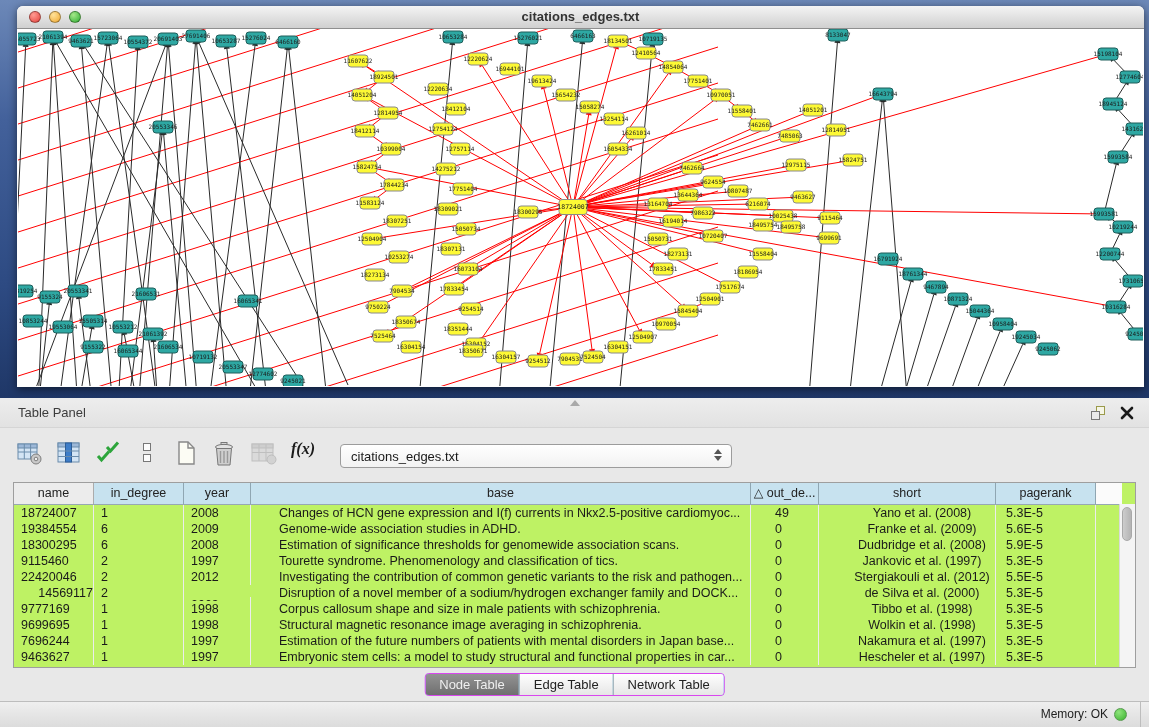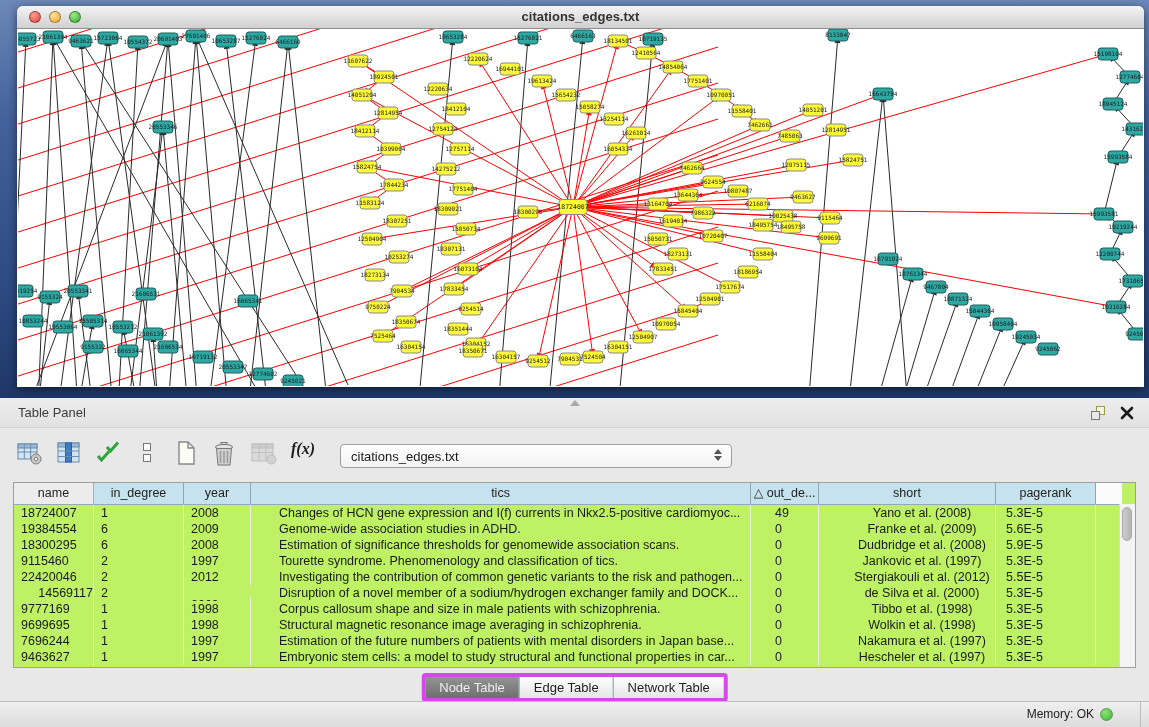--- a/index.html
+++ b/index.html
@@ -57,29 +57,29 @@
   .td.c-title{padding-left:28px;}
   .td.c-out_degree{padding-left:24px;}
   .td.c-short{padding-left:30px;text-align:center;}
   .td.c-pagerank{padding-left:10px;}
   .td.c-filler{border-right:none;}
   .vscroll{position:absolute;top:21px;right:0;width:15px;bottom:0;background:#F4F4F4;border-left:1px solid #D9D9D9;}
   .vthumb{position:absolute;top:3px;left:2px;width:10px;height:34px;border-radius:6px;
     background:linear-gradient(90deg,#CDCDCD,#B4B4B4);border:1px solid #A8A8A8;box-sizing:border-box;}
   
   .tabs{position:absolute;top:275px;left:50%;transform:translateX(-50%);display:flex;height:21px;
-    border:4px solid #d946ef;border-radius:4px;overflow:hidden;background:#7dd3fc;}
+    border:1px solid #d946ef;border-radius:4px;overflow:hidden;background:#7dd3fc;}
   .tab{padding:0 14px;line-height:21px;font-size:13px;color:#222;
     background:linear-gradient(#FEFEFE,#E6E6E6);border-left:1px solid #ABABAB;cursor:pointer;white-space:nowrap;}
   .tab:first-child{border-left:none;}
   .tab.active{background:linear-gradient(#939393,#6F6F6F);color:#EFEFEF;}
   
   .statusbar{position:absolute;left:0;bottom:0;width:1149px;height:26px;
     background:linear-gradient(#EFEFEF,#DCDCDC);border-top:1px solid #BDBDBD;box-sizing:border-box;}
-  .memory{position:absolute;right:36px;top:5px;display:flex;align-items:center;gap:6px;font-size:12px;color:#222;}
+  .memory{position:absolute;right:22px;top:5px;display:flex;align-items:center;gap:6px;font-size:12px;color:#222;}
   .dot{width:13px;height:13px;border-radius:50%;box-sizing:border-box;
     background:radial-gradient(circle at 35% 30%,#8FE47C,#3BB32F);border:1px solid #579A4F;}
   .status-divider{position:absolute;right:8px;top:0;bottom:0;width:1px;background:#BDBDBD;}
 </style>
 </head>
 <body>
 
 <div class="desktop">
   <div class="window">
     <div class="titlebar">
@@ -955,21 +955,21 @@
           <i class="down"></i>
         </span>
     </div>
   </div>
 
   <div class="table-wrap">
     <div class="thead">
         <div class="th c-name" style="width: 80px;">name</div>
         <div class="th c-in_degree" style="width: 90px;">in_degree</div>
         <div class="th c-year" style="width: 67px;">year</div>
-        <div class="th c-title" style="width: 500px;">tics</div>
+        <div class="th c-title" style="width: 500px;">base</div>
         <div class="th c-out_degree" style="width: 68px;">△ out_de...</div>
         <div class="th c-short" style="width: 177px;">short</div>
         <div class="th c-pagerank" style="width: 100px;">pagerank</div>
         <div class="th c-filler" style="width: 26px;"></div>
       </div>
     <div class="tbody">
         <div class="tr">
           <div class="td c-name" style="width: 80px;">18724007</div>
           <div class="td c-in_degree" style="width: 90px;">1</div>
           <div class="td c-year" style="width: 67px;">2008</div>

